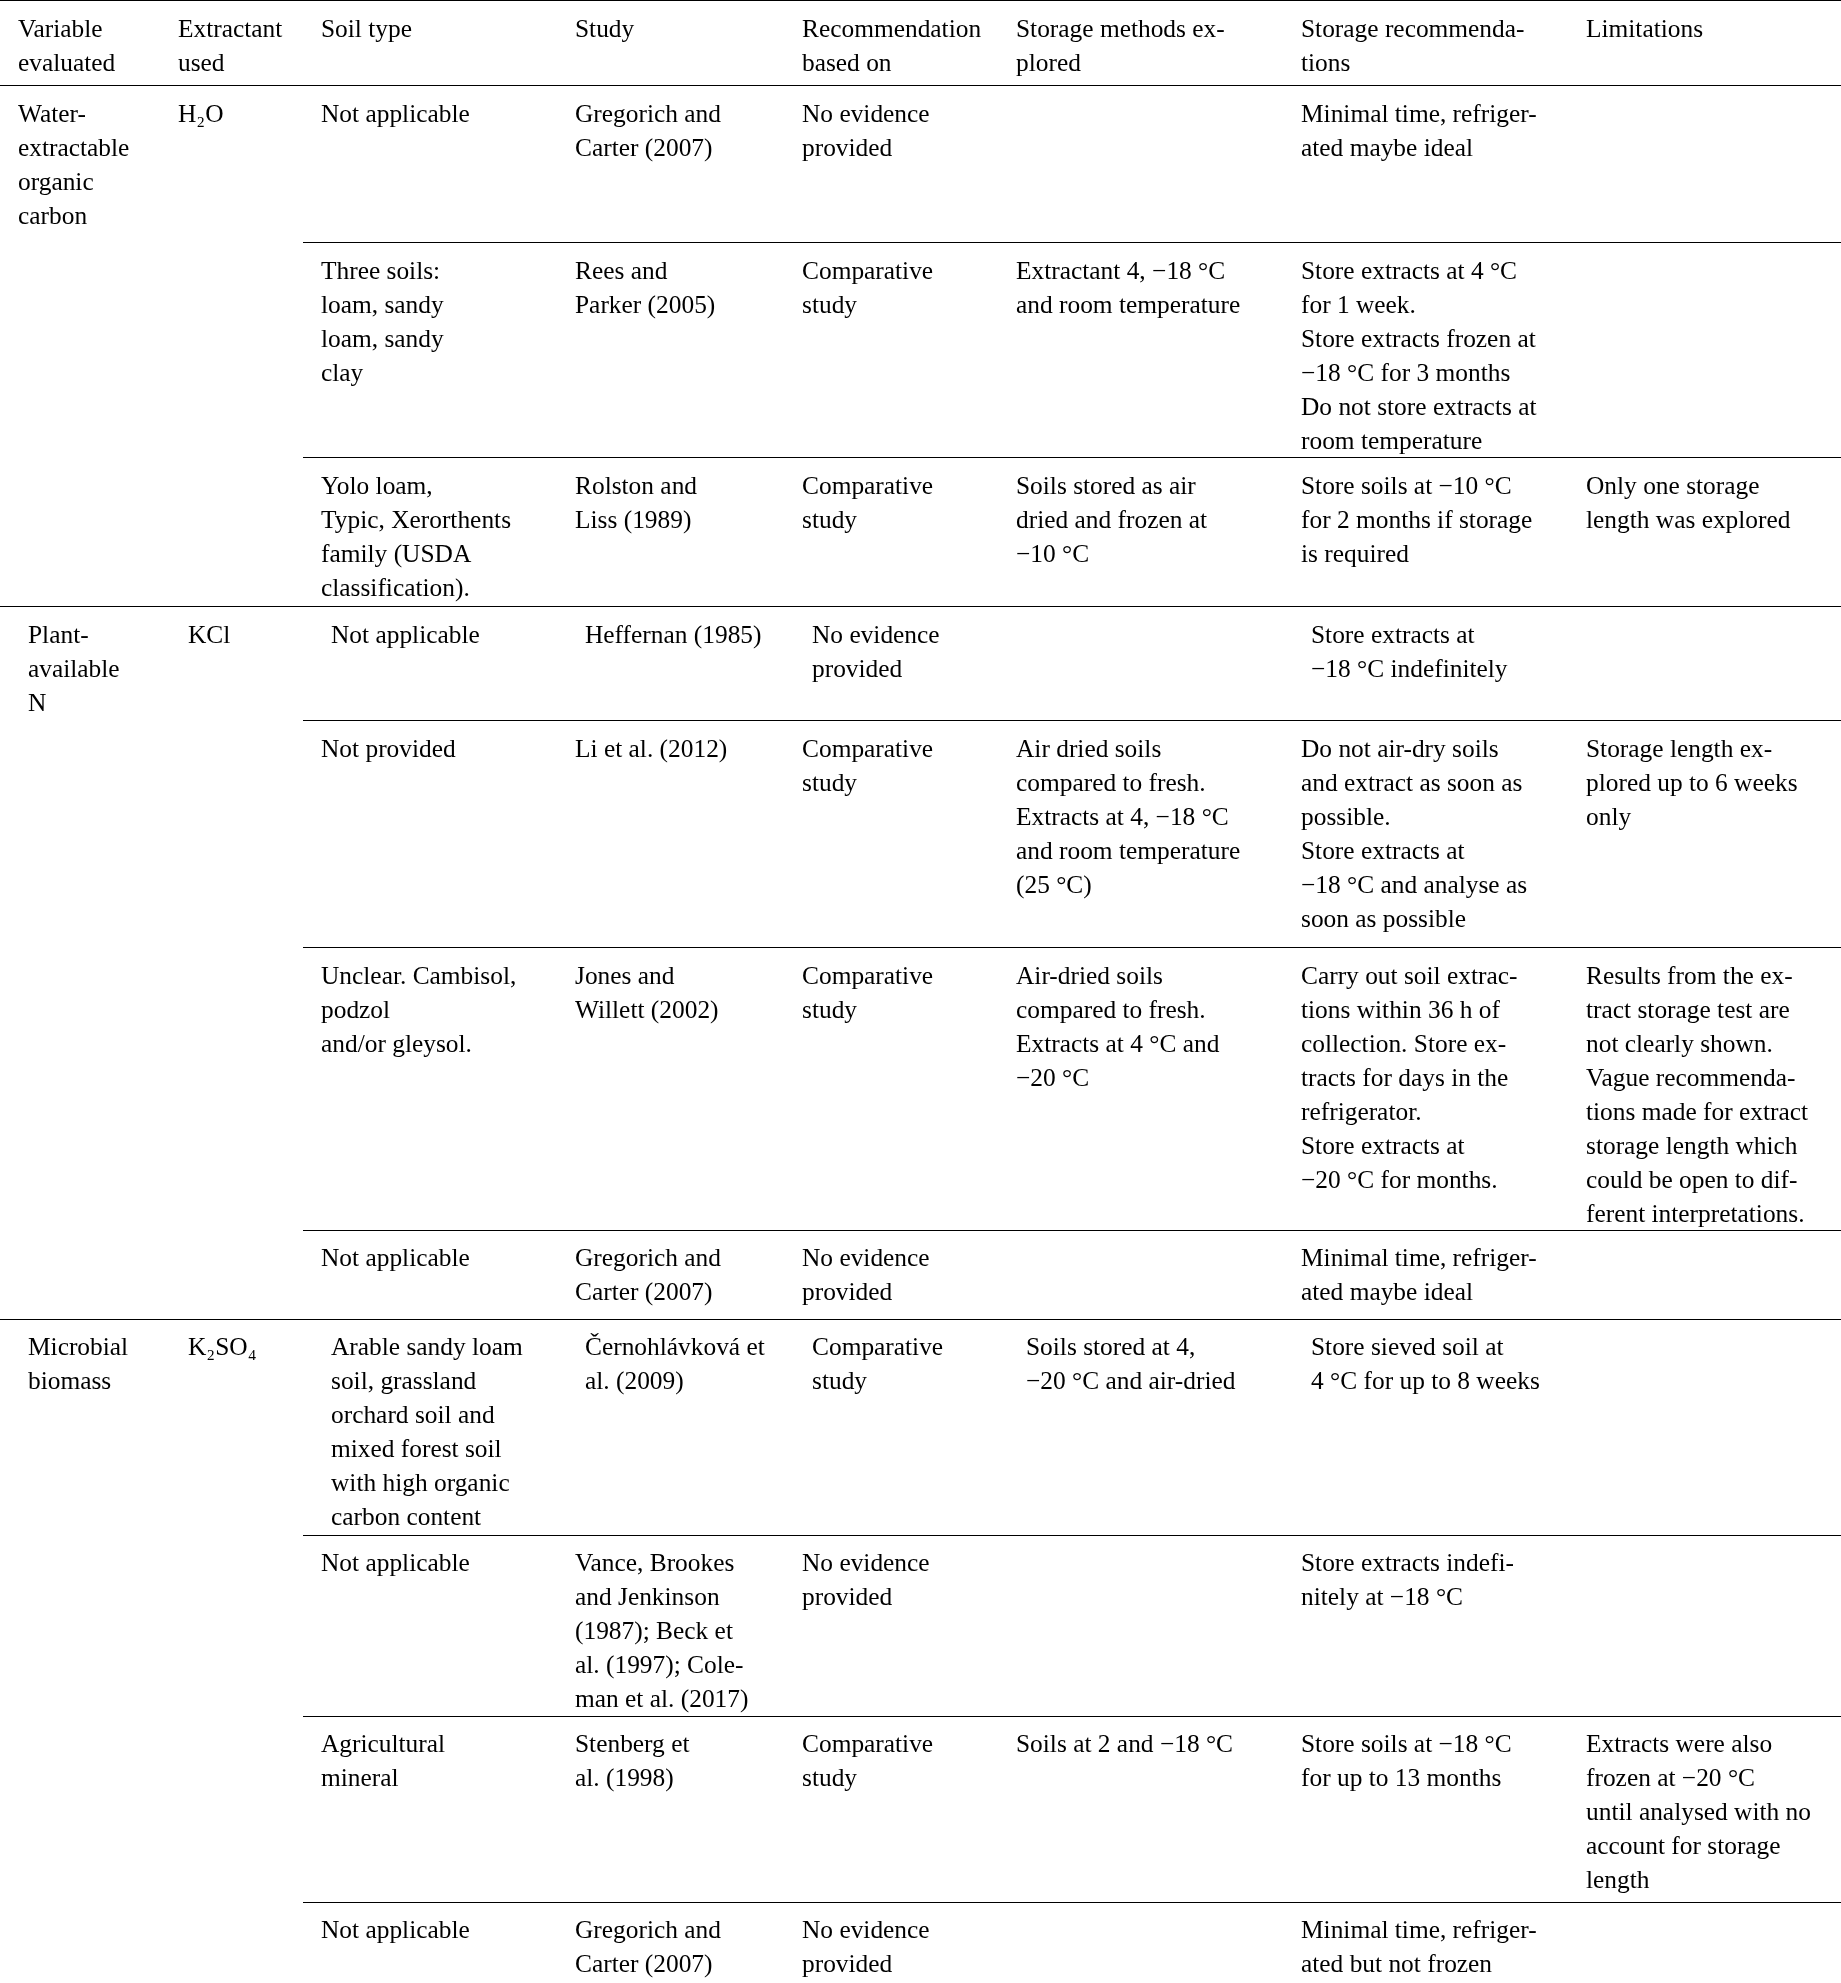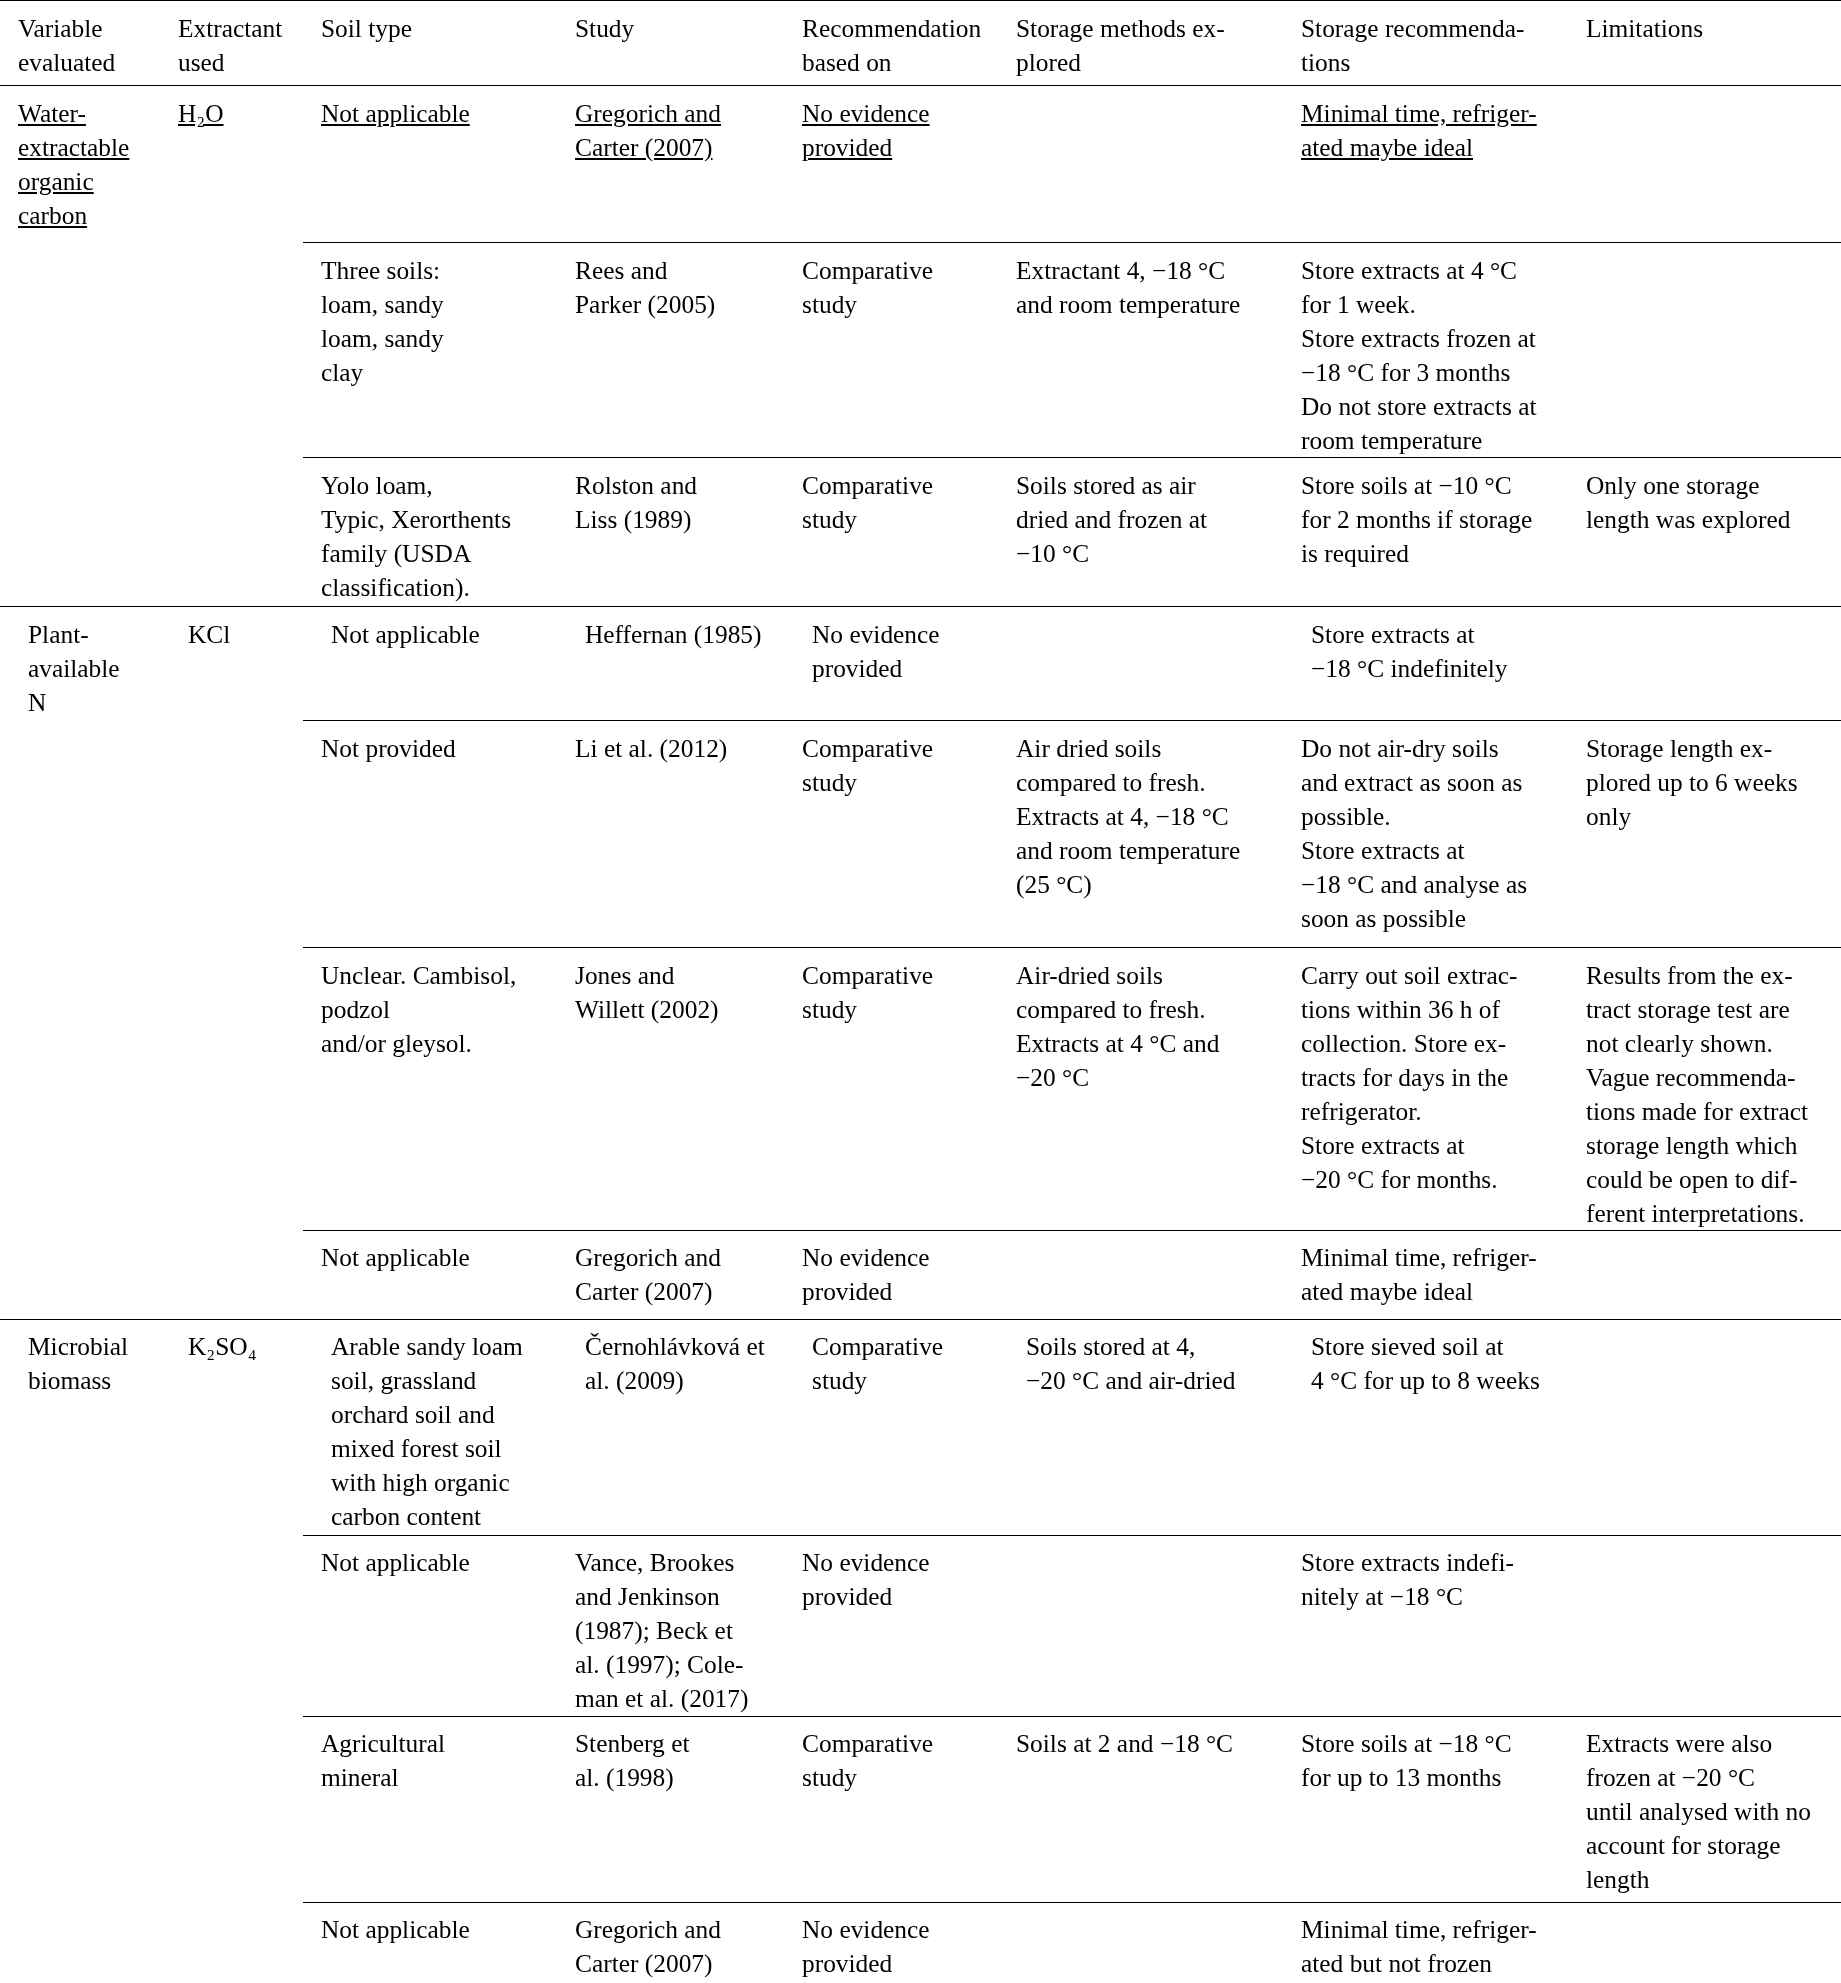--- a/index.html
+++ b/index.html
@@ -35,21 +35,21 @@
   tr.group-start > td {
     border-top: 1.8px solid #000;
     padding-left: 28px;
   }
   tr.sub > td {
     border-top: 1.3px solid #000;
     margin-top: 23px;
   }
   
   tr.h95  { height: 85px; border-radius: 8px; }
-  tr.h176 { height: 157px; text-decoration: underline; }
+  tr.h176 { height: 157px; }
   tr.h234 { height: 209px; }
   tr.h167 { height: 149px; padding-left: 26px; }
   tr.h128 { height: 114px; }
   tr.h255 { height: 227px; }
   tr.h315 { height: 281px; }
   tr.h100 { height: 89px; }
   tr.h242 { height: 216px; margin-left: 7px; }
   tr.h203 { height: 181px; }
   tr.h209 { height: 186px; }
   tr.h96  { height: 86px; }

